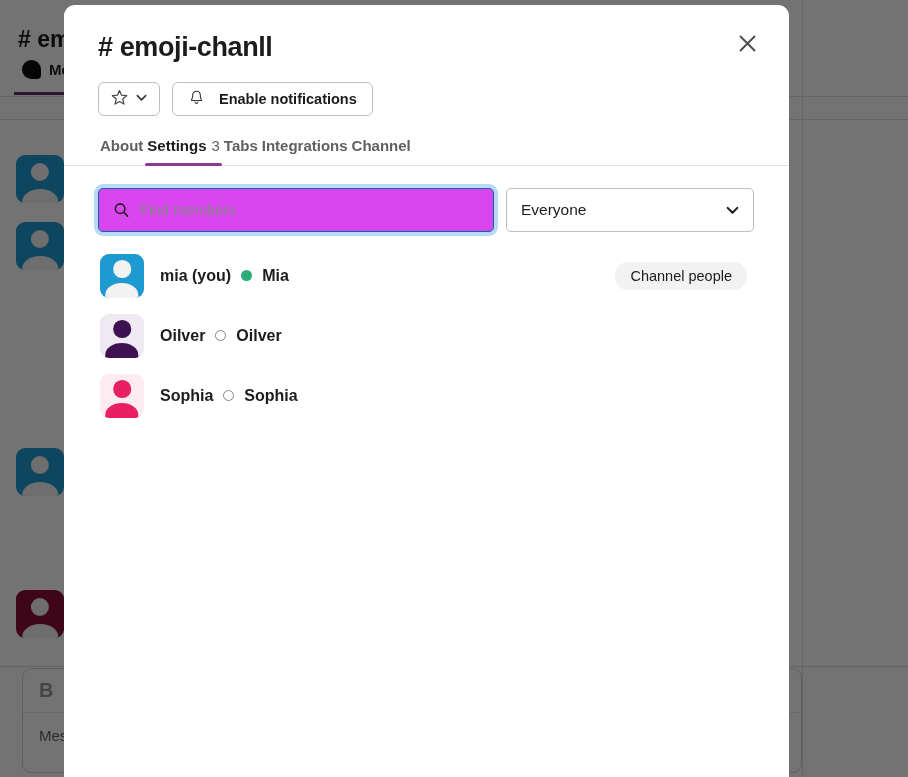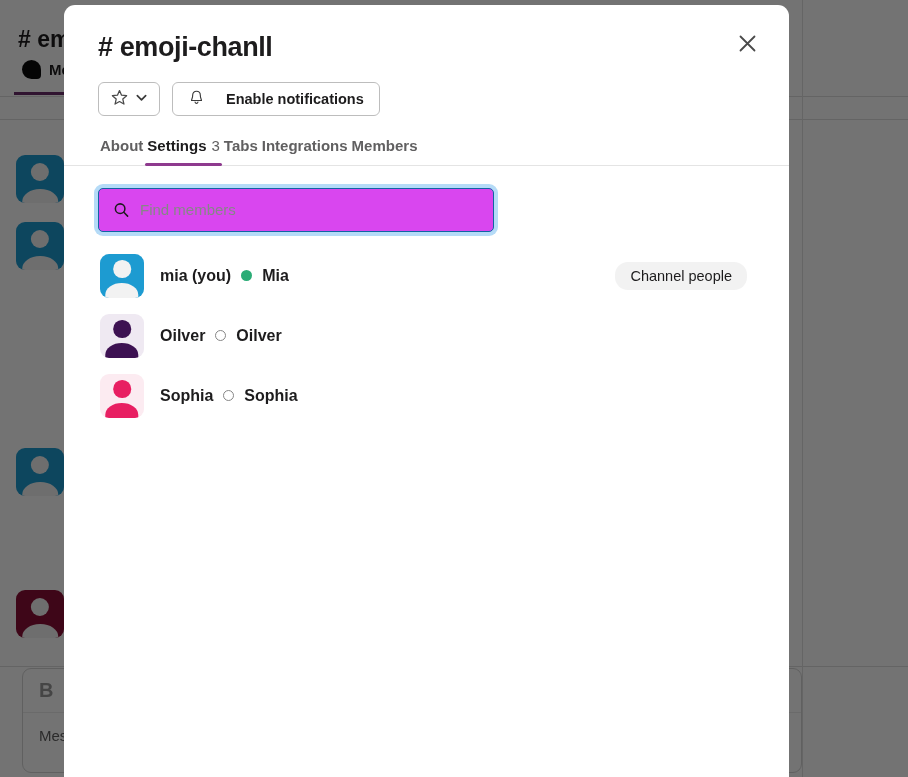--- a/index.html
+++ b/index.html
@@ -153,21 +153,21 @@
   }
 
   .action-row {
     display: flex;
     gap: 12px;
     margin-top: 19px;
   }
   .pill-btn {
     display: inline-flex;
     align-items: center;
-    gap: 21px;
+    gap: 14px;
     height: 34px;
     padding: 0 15px;
     border: 1px solid #bdbdbd;
     border-radius: 6px;
     background: #ffffff;
     font-family: "Liberation Sans", sans-serif;
     font-size: 14.5px;
     font-weight: 700;
     color: #1d1c1d;
     cursor: pointer;
@@ -458,38 +458,48 @@
       <button class="tab active">
         <span>Settings</span><span class="tab-count">3</span>
       </button>
       <button class="tab">
         <span>Tabs</span>
       </button>
       <button class="tab">
         <span>Integrations</span>
       </button>
       <button class="tab">
-        <span>Members</span>
+        <span>Channel</span>
       </button>
     </div>
   </div>
 
   <div class="modal-body">
 
     <div class="filter-row">
       <div class="search-wrap">
         <span class="search-icon">
           <svg width="17" height="17" viewBox="0 0 20 20" fill="none">
             <circle cx="8.4" cy="8.4" r="5.6" stroke="#1d1c1d" stroke-width="1.8"></circle>
             <path d="M12.7 12.7 L17.2 17.2" stroke="#1d1c1d" stroke-width="1.8" stroke-linecap="round"></path>
           </svg>
         </span>
         <input class="search-input" type="text" autofocus="" placeholder="Find members" style="">
       </div>
 
+      <div class="select-wrap">
+        <select class="member-select">
+          <option>Everyone</option>
+        </select>
+        <span class="select-chevron">
+          <svg width="15" height="15" viewBox="0 0 14 14" fill="none">
+            <path d="M2.5 5 L7 9.6 L11.5 5" stroke="#1d1c1d" stroke-width="1.9" stroke-linecap="round" stroke-linejoin="round"></path>
+          </svg>
+        </span>
+      </div>
     </div>
 
     <div class="member-list">
 
 
       <div class="member-row">
         <span class="avatar mia">
           <span class="head"></span>
             <span class="body"></span>
         </span>

